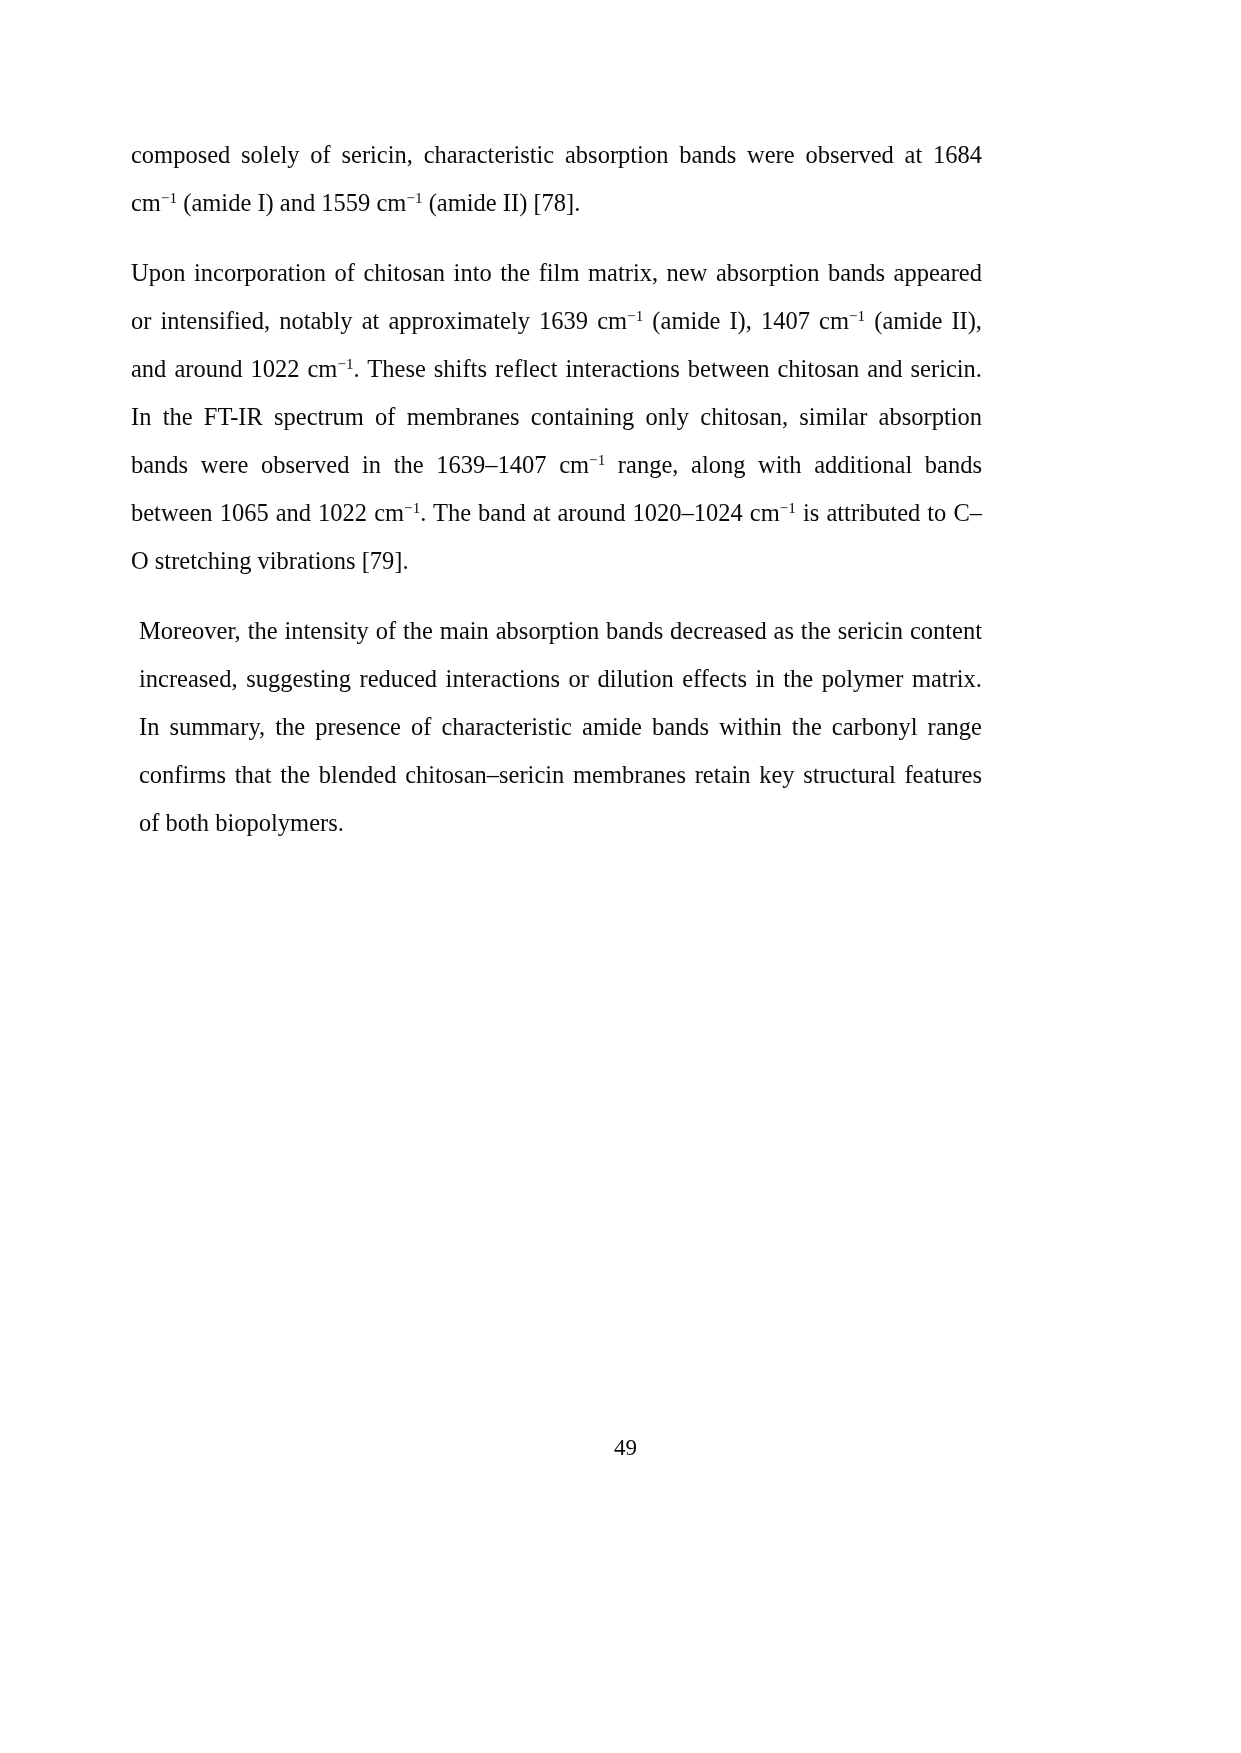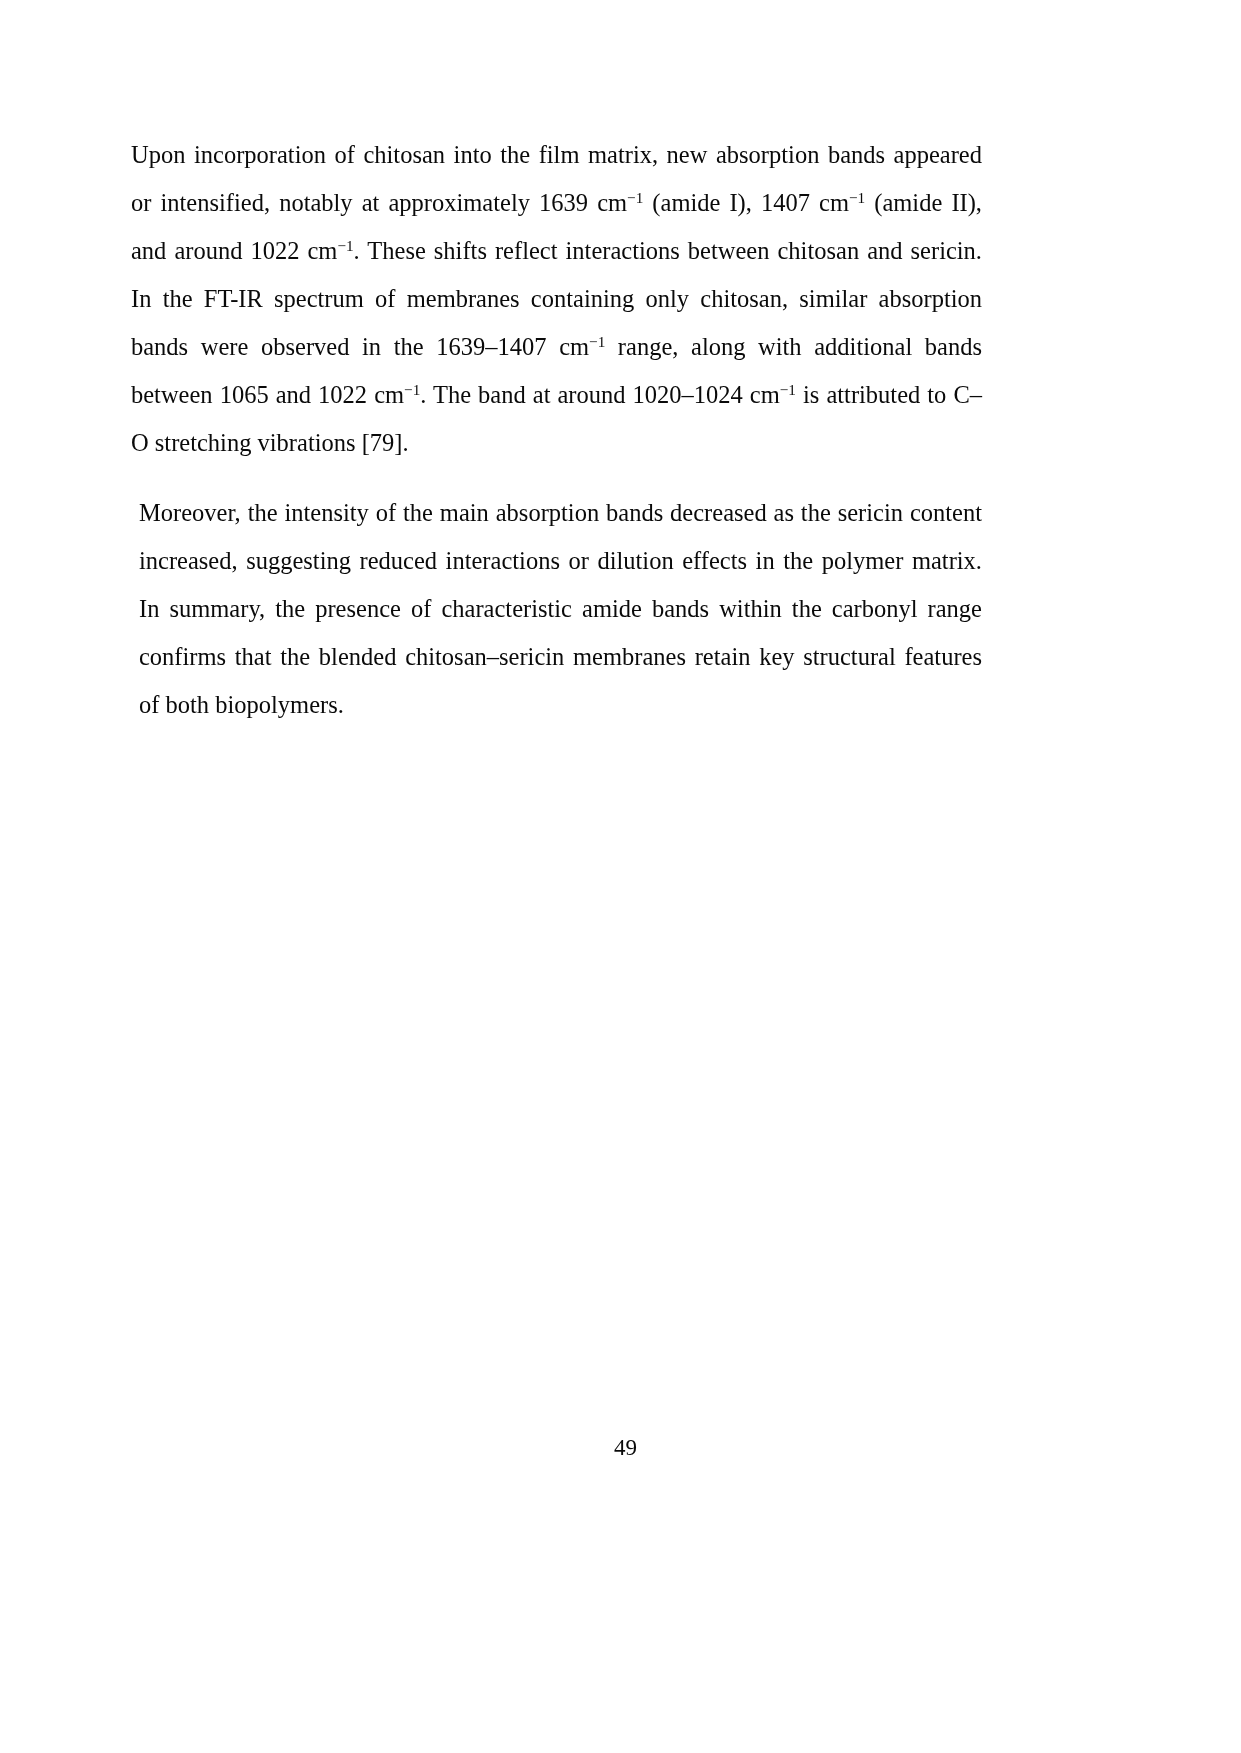--- a/index.html
+++ b/index.html
@@ -58,20 +58,21 @@
     margin-left: 10px;
   }
 </style>
 </head>
 <body>
 
 <div class="page">
 
   <div class="text-column">
 
+    <p class="para" id="para-1">composed solely of sericin, characteristic absorption bands were observed at 1684 cm<sup>−1</sup> (amide I) and 1559 cm<sup>−1</sup> (amide II) [78].</p>
 
     <p class="para" id="para-2">Upon incorporation of chitosan into the film matrix, new absorption bands appeared or intensified, notably at approximately 1639 cm<sup>−1</sup> (amide I), 1407 cm<sup>−1</sup> (amide II), and around 1022 cm<sup>−1</sup>. These shifts reflect interactions between chitosan and sericin. In the FT-IR spectrum of membranes containing only chitosan, similar absorption bands were observed in the 1639–1407 cm<sup>−1</sup> range, along with additional bands between 1065 and 1022 cm<sup>−1</sup>. The band at around 1020–1024 cm<sup>−1</sup> is attributed to C–O stretching vibrations [79].</p>
 
     <p class="para last-loose" id="para-3">Moreover, the intensity of the main absorption bands decreased as the sericin content increased, suggesting reduced interactions or dilution effects in the polymer matrix. In summary, the presence of characteristic amide bands within the carbonyl range confirms that the blended chitosan–sericin membranes retain key structural features of both biopolymers.</p>
 
   </div>
 
   <div class="page-number">49</div>
 
 </div>

